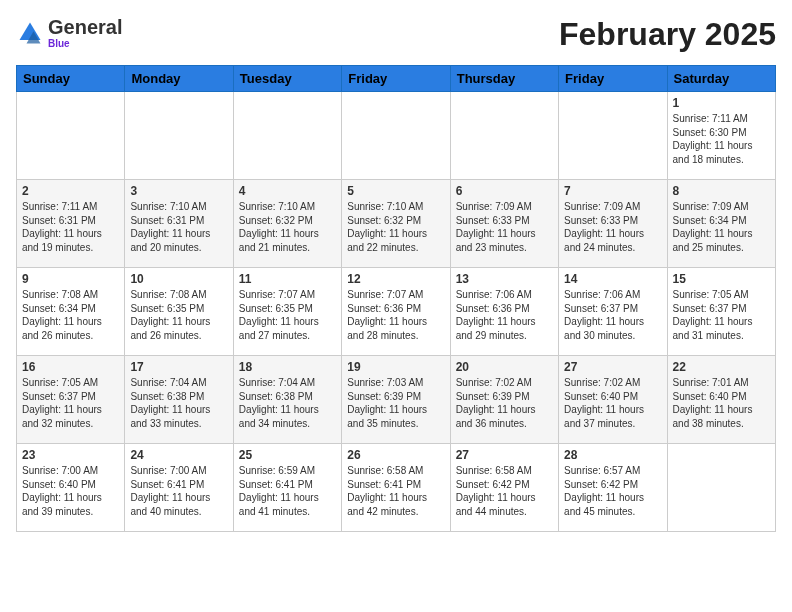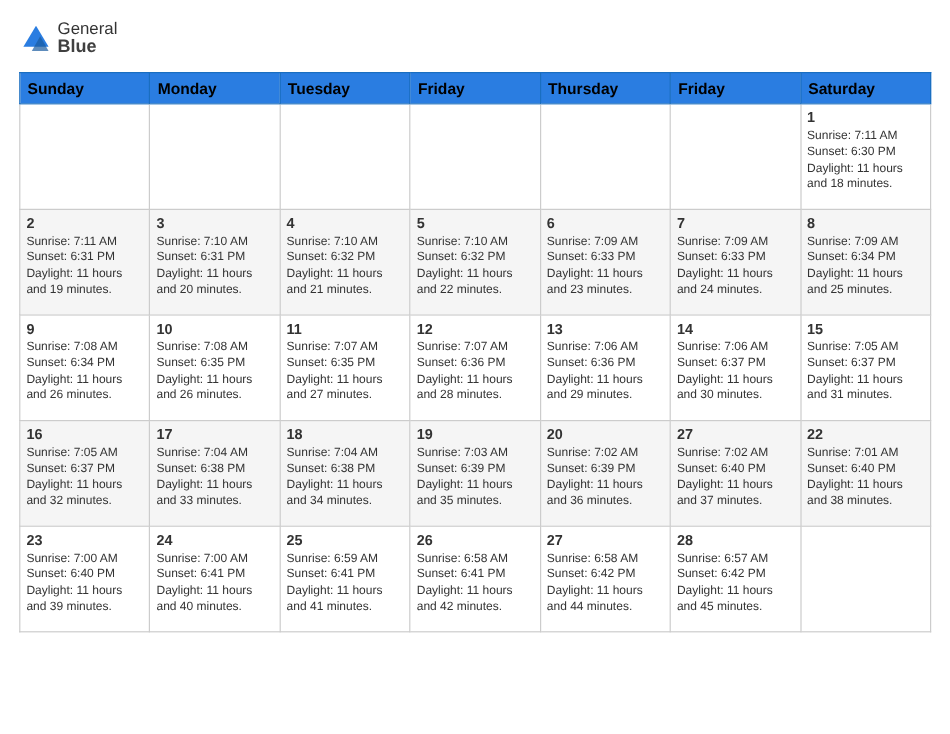--- a/index.html
+++ b/index.html
@@ -20,28 +20,28 @@
       display: flex;
       align-items: center;
       gap: 4px;
     }
     .logo-text {
       display: flex;
       flex-direction: column;
       line-height: 1.1;
     }
     .logo-general {
-      font-size: 14px;
-      font-weight: normal;
+      font-size: 20px;
+      font-weight: bold;
       color: #333;
     }
     .logo-blue {
-      font-size: 15px;
+      font-size: 10px;
       font-weight: bold;
-      color: #404040;
+      color: #6d28d9;
     }
     .logo-icon {
       width: 28px;
       height: 28px;
     }
     .title-block {
       text-align: right;
     }
     .month-title {
       font-size: 32px;
@@ -105,20 +105,21 @@
     <svg class="logo-icon" viewBox="0 0 32 32" xmlns="http://www.w3.org/2000/svg">
       <polygon points="16,4 28,24 4,24" fill="#2a7de1"></polygon>
       <polygon points="20,14 28,28 12,28" fill="#1a5ba0" opacity="0.7"></polygon>
     </svg>
     <div class="logo-text">
       <span class="logo-general">General</span>
       <span class="logo-blue">Blue</span>
     </div>
   </div>
   <div class="title-block">
+    <div class="month-title">February 2025</div>
   </div>
 </div>
 
 <table class="calendar">
   <thead>
     <tr>
     <th>Sunday</th>
         <th>Monday</th>
         <th>Tuesday</th>
         <th>Friday</th>

